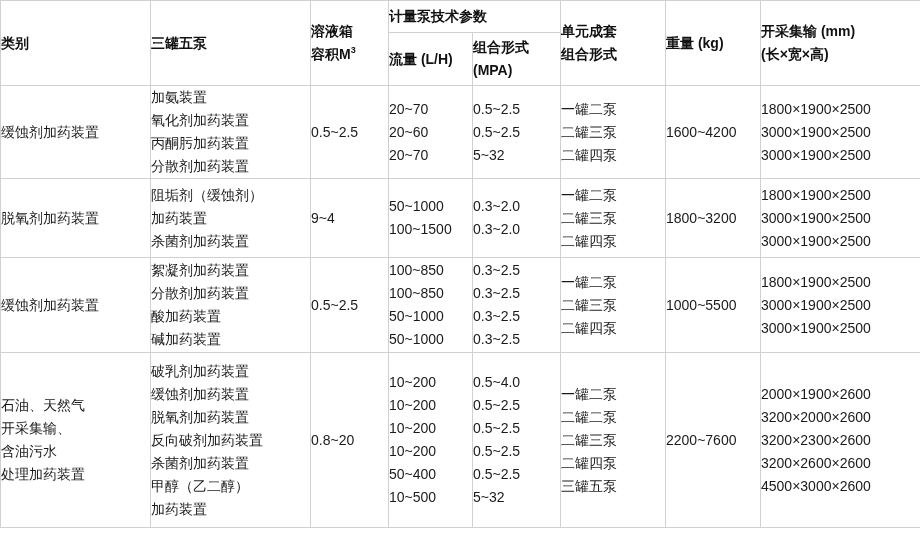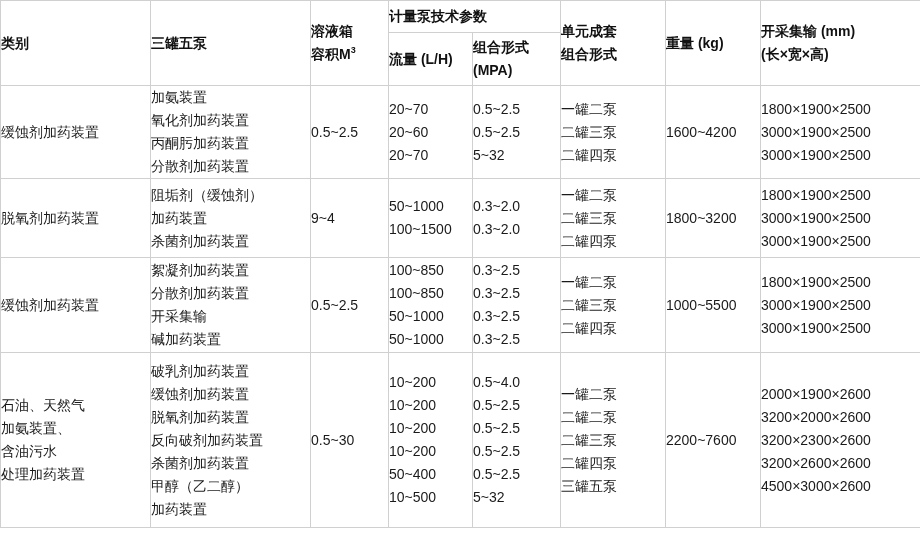--- a/index.html
+++ b/index.html
@@ -116,52 +116,52 @@
 二罐四泵</td>
       <td class="lines">1800~3200</td>
       <td class="lines">1800×1900×2500
 3000×1900×2500
 3000×1900×2500</td>
     </tr>
     <tr class="r3">
       <td class="lines">缓蚀剂加药装置</td>
       <td class="lines">絮凝剂加药装置
 分散剂加药装置
-开采集输
+酸加药装置
 碱加药装置</td>
       <td class="lines">0.5~2.5</td>
       <td class="lines">100~850
 100~850
 50~1000
 50~1000</td>
       <td class="lines">0.3~2.5
 0.3~2.5
 0.3~2.5
 0.3~2.5</td>
       <td class="lines">一罐二泵
 二罐三泵
 二罐四泵</td>
       <td class="lines">1000~5500</td>
       <td class="lines">1800×1900×2500
 3000×1900×2500
 3000×1900×2500</td>
     </tr>
     <tr class="r4">
       <td class="lines">石油、天然气
-加氨装置、
+开采集输、
 含油污水
 处理加药装置</td>
       <td class="lines">破乳剂加药装置
 缓蚀剂加药装置
 脱氧剂加药装置
 反向破剂加药装置
 杀菌剂加药装置
 甲醇（乙二醇）
 加药装置</td>
-      <td class="lines">0.5~30</td>
+      <td class="lines">0.8~20</td>
       <td class="lines">10~200
 10~200
 10~200
 10~200
 50~400
 10~500</td>
       <td class="lines">0.5~4.0
 0.5~2.5
 0.5~2.5
 0.5~2.5

